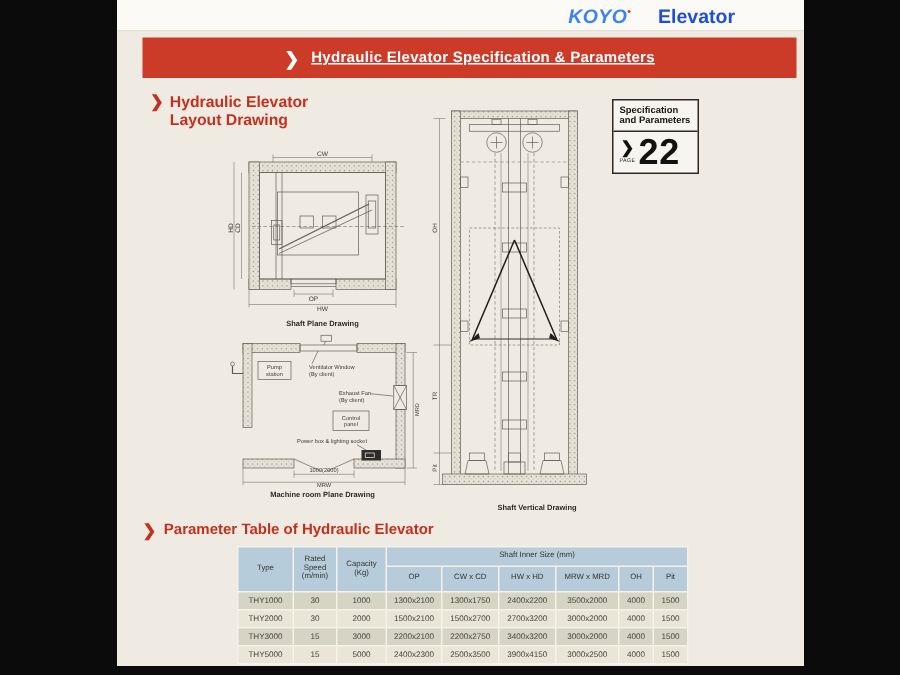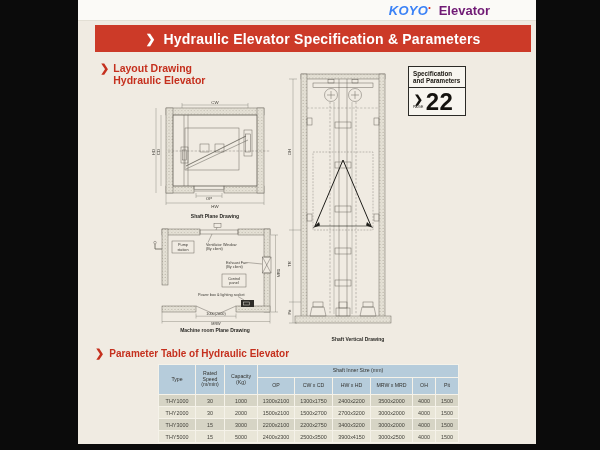--- a/index.html
+++ b/index.html
@@ -8,27 +8,27 @@
          font-family:"Liberation Sans", sans-serif; }
 
   .page { position:absolute; left:78px; top:0; width:458px; height:444px; background:#f0ebe2; }
 
   
   .topbar { position:absolute; left:0; top:0; width:100%; height:21px;
             background:#fbfaf7; border-bottom:1px solid #e3dfd4; }
   .logo { position:absolute; right:46px; top:3px; font-size:13px; white-space:nowrap; }
   .logo .koyo { color:#3b82f6; font-weight:800; font-style:italic; letter-spacing:0.3px; }
   .logo .mark { color:#d6331f; font-size:7px; vertical-align:super; font-weight:800; }
-  .logo .suffix { color:#701a75; font-weight:700; margin-left:8px; }
+  .logo .suffix { color:#1d4ed8; font-weight:700; margin-left:18px; }
 
   
   .banner { position:absolute; left:17px; top:25px; width:436px; height:27px;
             background:#cc3a28; display:flex; align-items:center; justify-content:center; }
   .banner .chev { color:#fff; font-weight:bold; font-size:12px; margin-right:8px; }
-  .banner .txt { color:#fff; font-weight:bold; font-size:14px; letter-spacing:0.2px; }
+  .banner .txt { color:#fff; font-weight:bold; font-size:10px; letter-spacing:0.2px;text-decoration:underline; }
 
   
   .sec1 { position:absolute; left:22px; top:62px; display:flex; align-items:flex-start; }
   .sec1 .chev { color:#c5301e; font-weight:bold; font-size:11px; margin-right:4px; line-height:12px; }
   .sec1 .lines { color:#c5301e; font-weight:bold; font-size:10.5px; line-height:12px; }
 
   
   .badge { position:absolute; left:330px; top:66px; width:58px;
            border:1.5px solid #2b2a26; background:#f7f5ef; }
   .badge-top { border-bottom:1.5px solid #2b2a26; padding:3px 3px 3px 4px;
@@ -81,22 +81,22 @@
   </div>
 
   <div class="banner">
     <span class="chev">❯</span>
     <span class="txt">Hydraulic Elevator Specification &amp; Parameters</span>
   </div>
 
   <div class="sec1">
     <span class="chev">❯</span>
     <div class="lines">
+      <div>Hydraulic Elevator</div>
       <div>Layout Drawing</div>
-      <div>Hydraulic Elevator</div>
     </div>
   </div>
 
   <div class="badge">
     <div class="badge-top">
       <div>Specification</div>
       <div>and Parameters</div>
     </div>
     <div class="badge-bottom">
       <div class="badge-chev-wrap">

